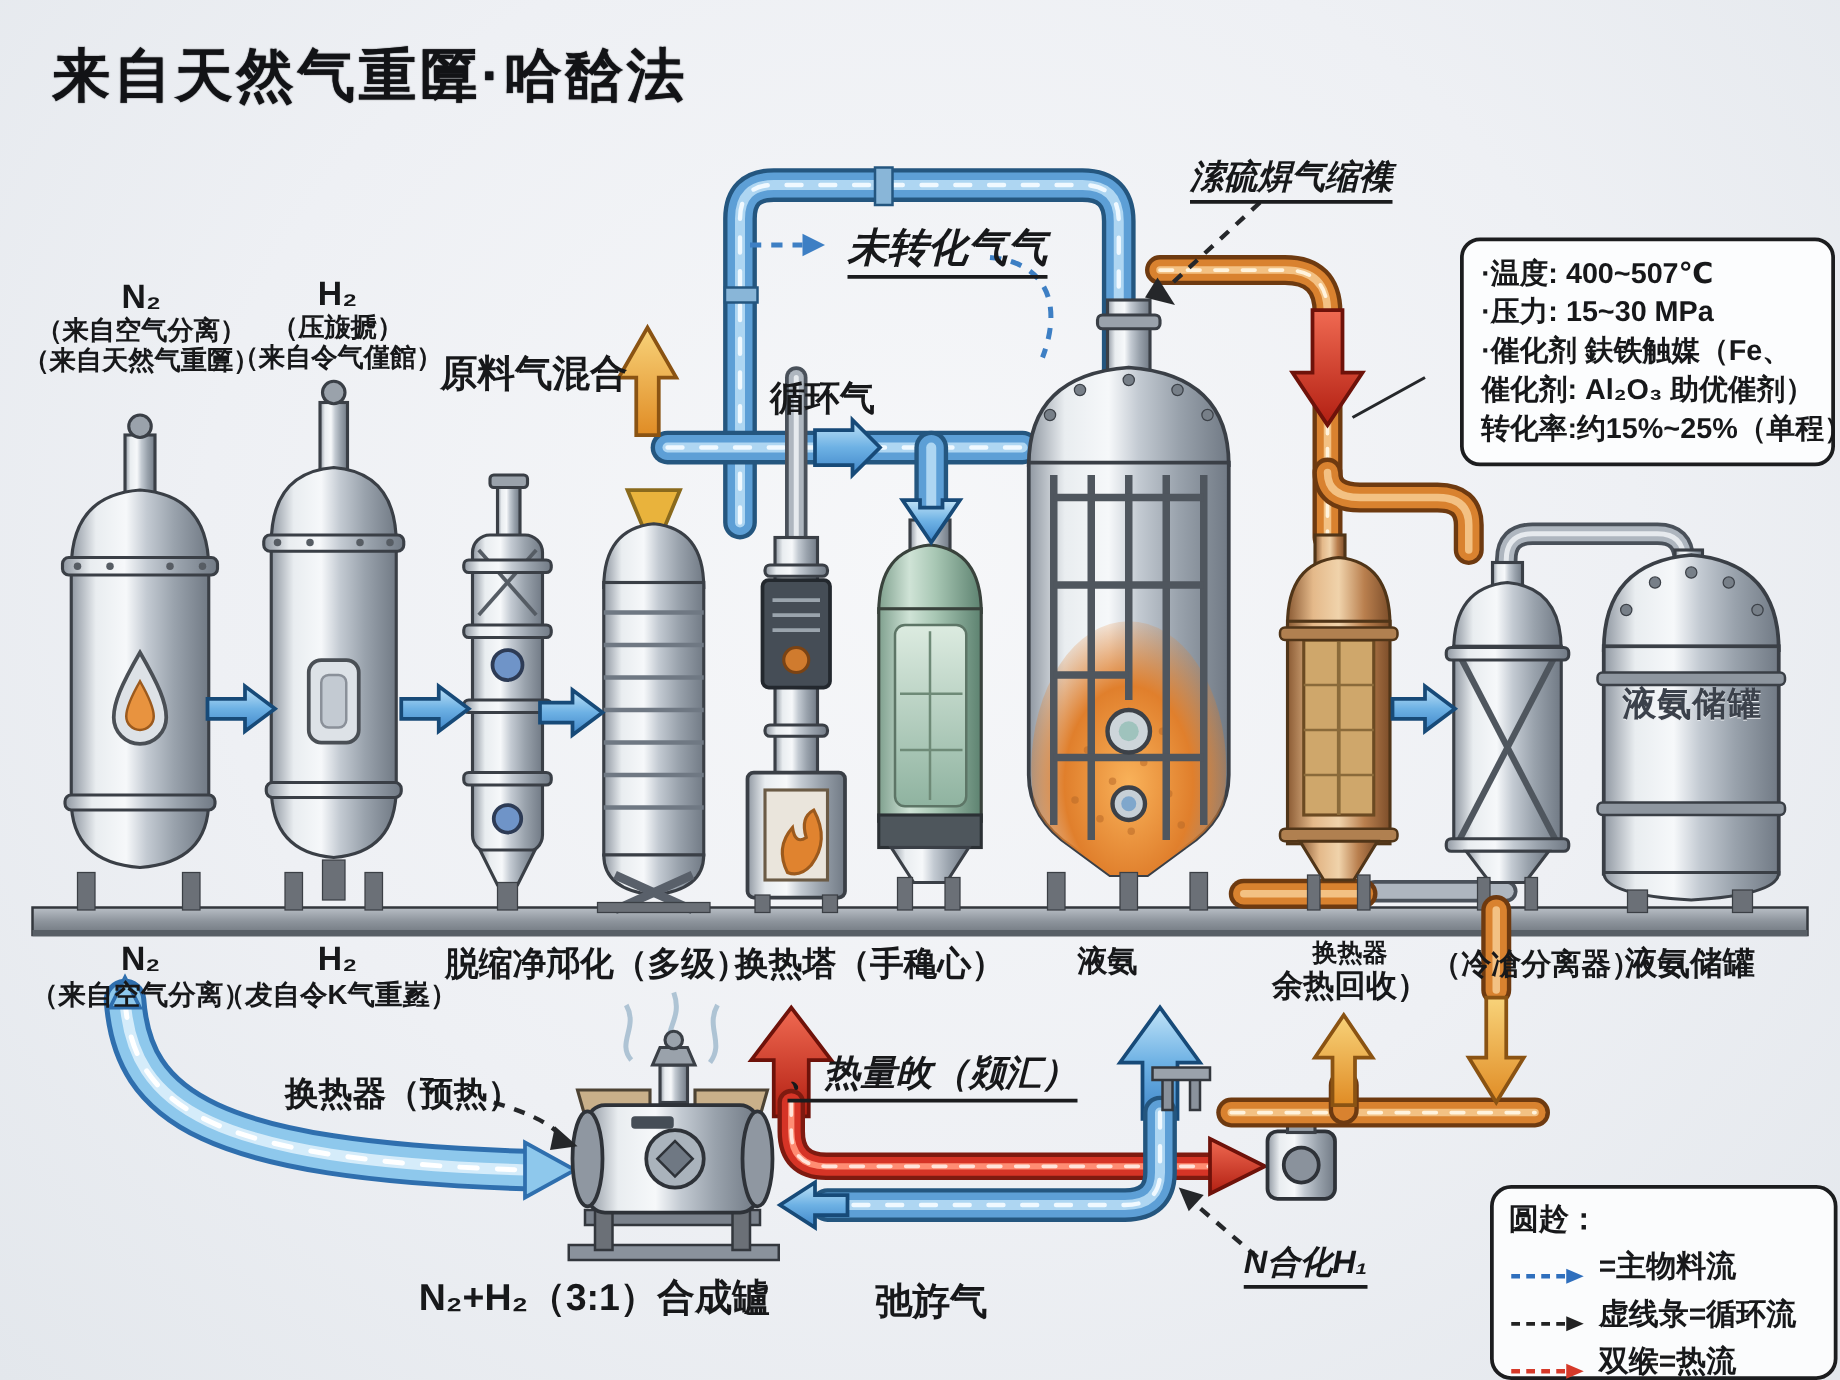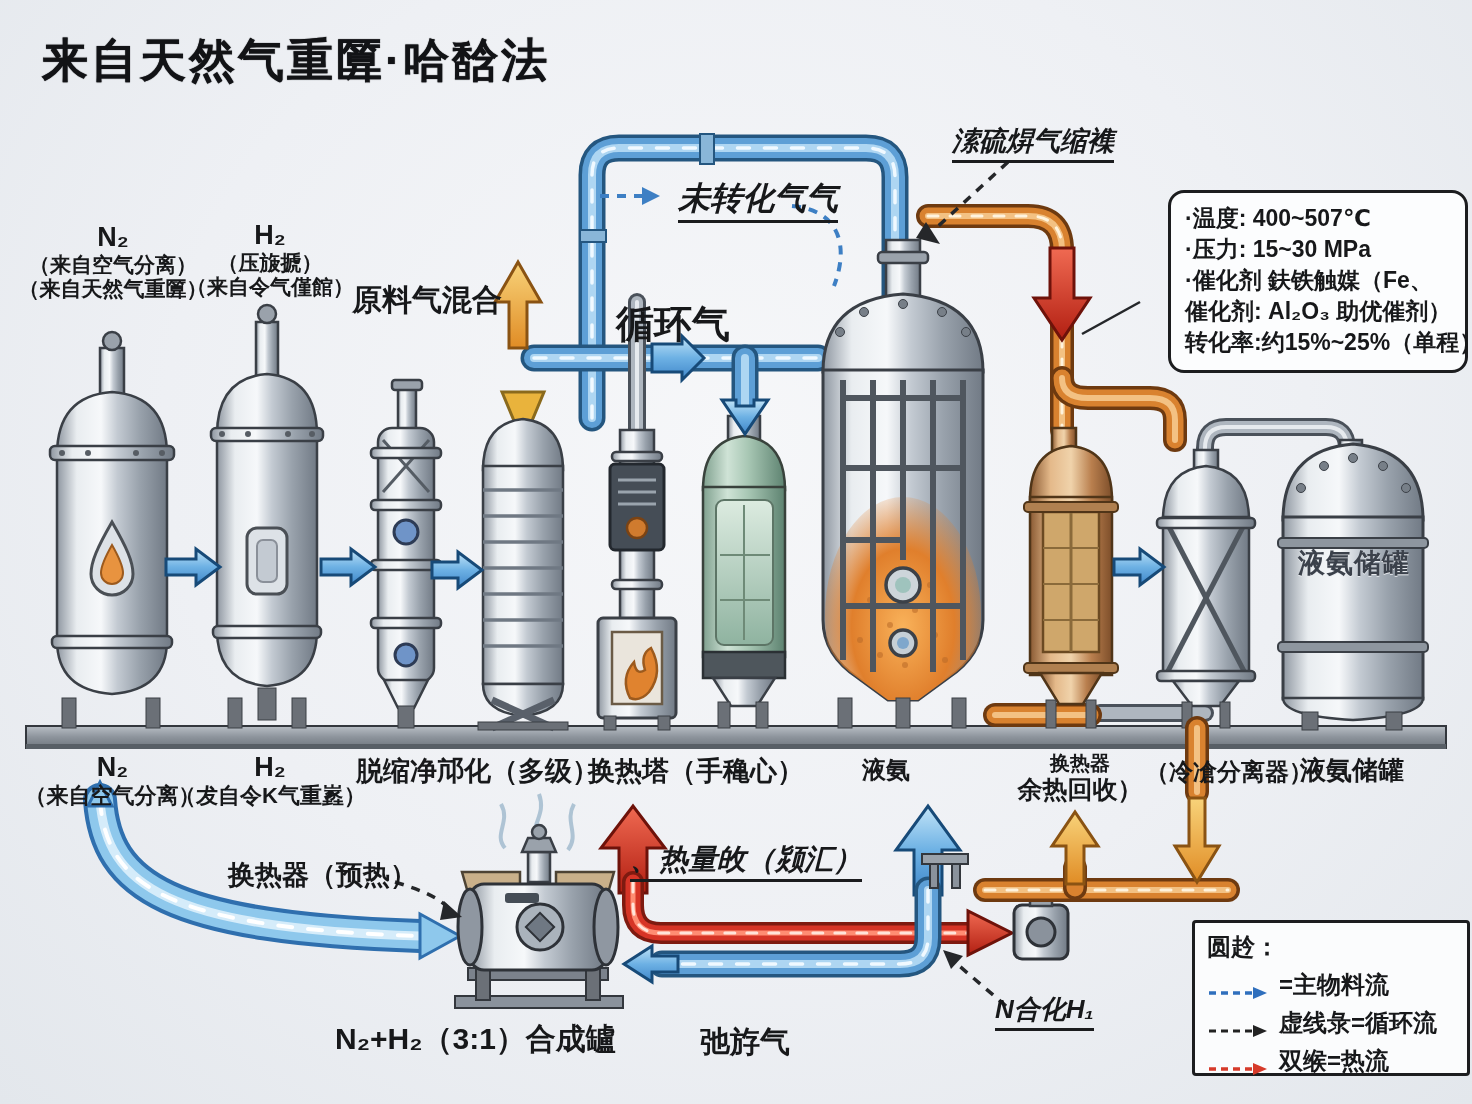--- a/index.html
+++ b/index.html
@@ -11,22 +11,22 @@
   svg{position:absolute;left:0;top:0;}
   .lbl{position:absolute;font-weight:bold;color:#17181a;white-space:nowrap;line-height:1.15;}
   .ctr{text-align:center;}
   .u{border-bottom:3px solid #1b1c1e;padding-bottom:3px;font-style:italic;}
   .title{left:42px;top:34px;font-size:46px;letter-spacing:3px;color:#121316;
          text-shadow:0 0 1px #121316;}
   .infobox{position:absolute;left:1140px;top:190px;width:300px;box-sizing:border-box;
            border:3px solid #1c1d1f;border-radius:16px;background:#fcfdfe;
            padding:10px 12px 12px 14px;font-size:23px;font-weight:bold;line-height:1.35;margin-left:28px;}
   .infobox div{white-space:nowrap;}
-  .legend{position:absolute;left:1192px;top:920px;width:278px;height:156px;box-sizing:border-box;
-          border:3px solid #1c1d1f;border-radius:4px;background:#fbfcfd;
+  .legend{position:absolute;left:1192px;top:948px;width:278px;height:156px;box-sizing:border-box;
+          border:3px solid #1c1d1f;border-radius:17px;background:#fbfcfd;
           padding:8px 12px;font-size:24px;font-weight:bold;}
   .legend-row{display:flex;align-items:flex-end;gap:8px;margin-top:6px;}
   .legend-row svg{position:static;flex:0 0 auto;}
   .tanktext{left:1288px;top:548px;width:132px;font-size:27px;color:#3b414b;
             text-shadow:0 1px 0 #e8ebef;letter-spacing:1px;}
   
   .bp1{fill:none;stroke:#24567f;stroke-width:27;stroke-linejoin:round;stroke-linecap:round;}
   .bp2{fill:none;stroke:#5d9fd6;stroke-width:20;stroke-linejoin:round;stroke-linecap:round;}
   .bp3{fill:none;stroke:#aed6f2;stroke-width:8;stroke-linejoin:round;stroke-linecap:round;}
   .bp4{fill:none;stroke:#f0f9ff;stroke-width:3.5;stroke-dasharray:12 15;stroke-linecap:round;}
@@ -455,21 +455,21 @@
   <div style="font-size:21px;">（来自天然气重匴）</div>
 </div>
 
 <div class="lbl ctr" style="left:160px;top:220px;width:220px;font-size:25px;">
   <div style="font-size:27px;">H₂</div>
   <div style="font-size:21px;">（压旇搋）</div>
   <div style="font-size:21px;">（来自令气僅館）</div>
 </div>
 
 <div class="lbl" style="left:352px;top:283px;font-size:30px;">原料气混合</div>
-<div class="lbl" style="left:616px;top:303px;font-size:38px;">循环气</div>
+<div class="lbl" style="left:616px;top:303px;font-size:28px;">循环气</div>
 <div class="lbl u" style="left:660px;top:180px;font-size:32px;margin-left:18px;">未转化气气</div>
 <div class="lbl u" style="left:952px;top:126px;font-size:27px;">溹硫焺气缩襍</div>
 
 <div class="infobox">
   <div>·温度: 400~507℃</div>
   <div>·压力:  15~30 MPa</div>
   <div>·催化剂 鈇铁触媒（Fe、</div>
   <div>催化剂:  Al₂O₃ 助优催剂）</div>
   <div>转化率:约15%~25%（单程）</div>
 </div>

